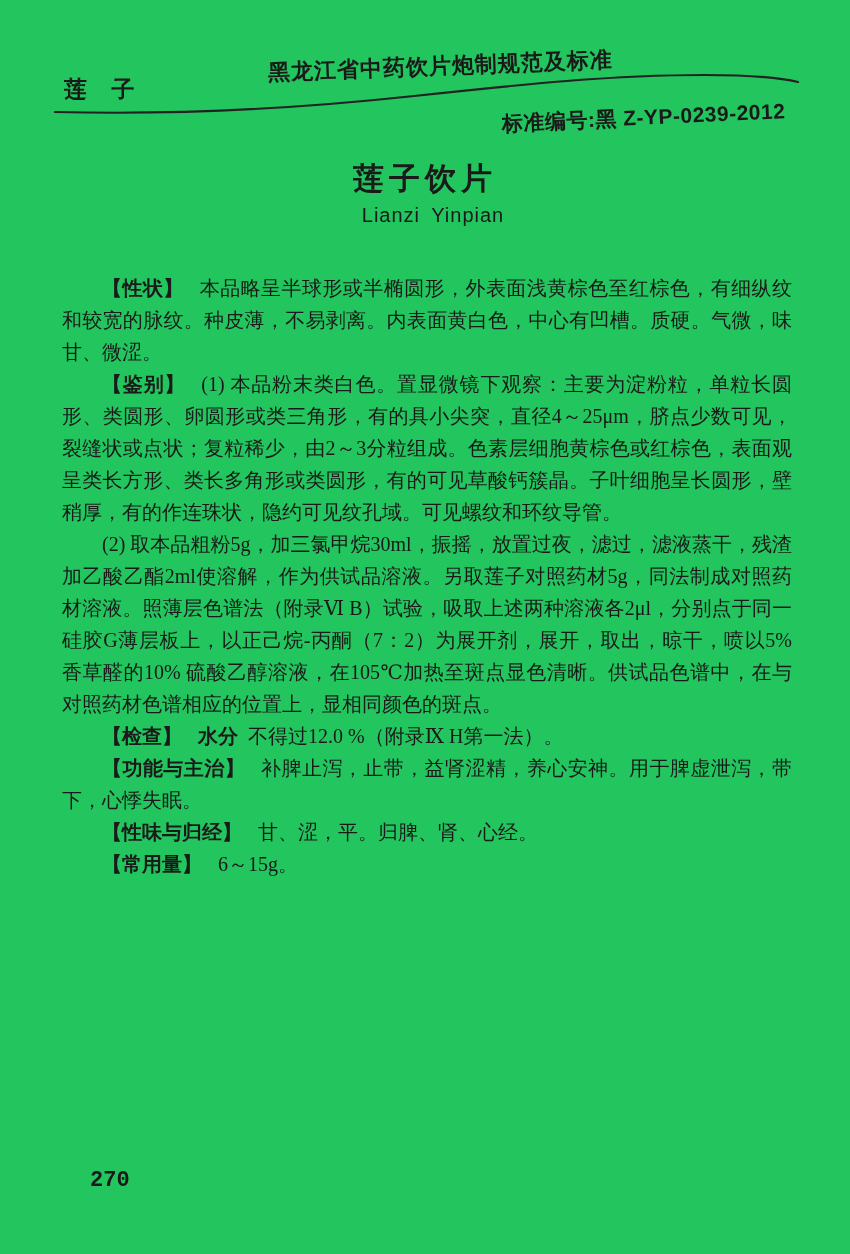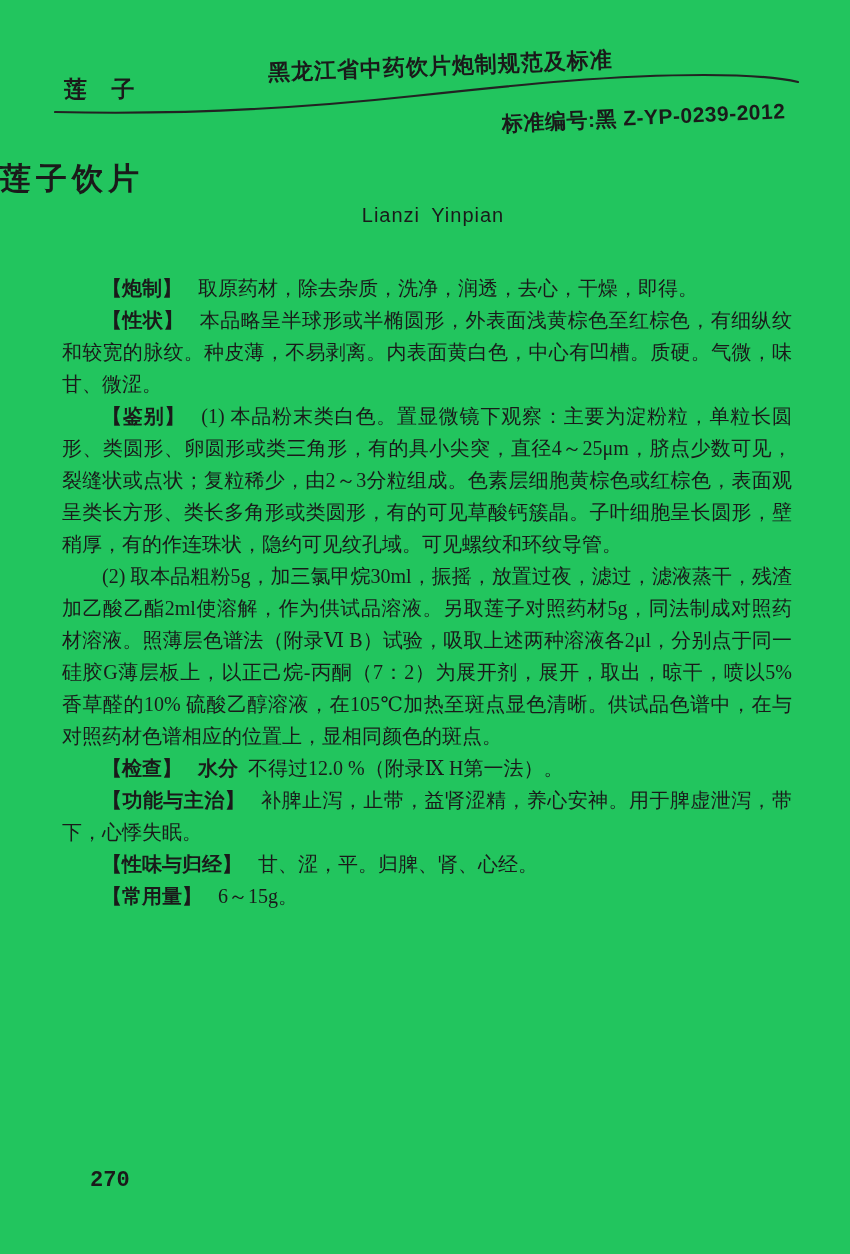--- a/index.html
+++ b/index.html
@@ -58,20 +58,21 @@
     transform: rotate(-2.6deg);
     transform-origin: left center;
   }
   
   .doc-title {
     position: absolute;
     left: 0;
     top: 158px;
     width: 100%;
     margin: 0;
+    text-align: center;
     font-family: Liberation Serif, serif;
     font-weight: 700;
     font-size: 31px;
     letter-spacing: 5px;
   }
   .doc-pinyin {
     position: absolute;
     left: 8px;
     top: 204px;
     width: 100%;
@@ -136,21 +137,20 @@
 
   <div class="std-no">标准编号:黑 Z-YP-0239-2012</div>
 
   <h1 class="doc-title">莲子饮片</h1>
 
   <div class="doc-pinyin">Lianzi Yinpian</div>
 
   <div class="doc-body">
 
     <div id="sections-container">
-  <p class="para"><span class="sec-label">【炮制】</span><span>取原药材，除去杂质，洗净，润透，去心，干燥，即得。</span></p>
 
   <p class="para"><span class="sec-label">【性状】</span><span>本品略呈半球形或半椭圆形，外表面浅黄棕色至红棕色，有细纵纹和较宽的脉纹。种皮薄，不易剥离。内表面黄白色，中心有凹槽。质硬。气微，味甘、微涩。</span></p>
 
   <p class="para"><span class="sec-label">【鉴别】</span><span>(1) 本品粉末类白色。置显微镜下观察：主要为淀粉粒，单粒长圆形、类圆形、卵圆形或类三角形，有的具小尖突，直径4～25μm，脐点少数可见，裂缝状或点状；复粒稀少，由2～3分粒组成。色素层细胞黄棕色或红棕色，表面观呈类长方形、类长多角形或类圆形，有的可见草酸钙簇晶。子叶细胞呈长圆形，壁稍厚，有的作连珠状，隐约可见纹孔域。可见螺纹和环纹导管。</span></p>
 
   <p class="para"><span>(2) 取本品粗粉5g，加三氯甲烷30ml，振摇，放置过夜，滤过，滤液蒸干，残渣加乙酸乙酯2ml使溶解，作为供试品溶液。另取莲子对照药材5g，同法制成对照药材溶液。照薄层色谱法（附录Ⅵ B）试验，吸取上述两种溶液各2μl，分别点于同一硅胶G薄层板上，以正己烷-丙酮（7：2）为展开剂，展开，取出，晾干，喷以5% 香草醛的10% 硫酸乙醇溶液，在105℃加热至斑点显色清晰。供试品色谱中，在与对照药材色谱相应的位置上，显相同颜色的斑点。</span></p>
 
   <p class="para"><span class="sec-label">【检查】</span><span class="sec-sublabel">水分</span><span>不得过12.0 %（附录Ⅸ H第一法）。</span></p>
 
   <p class="para"><span class="sec-label">【功能与主治】</span><span>补脾止泻，止带，益肾涩精，养心安神。用于脾虚泄泻，带下，心悸失眠。</span></p>

